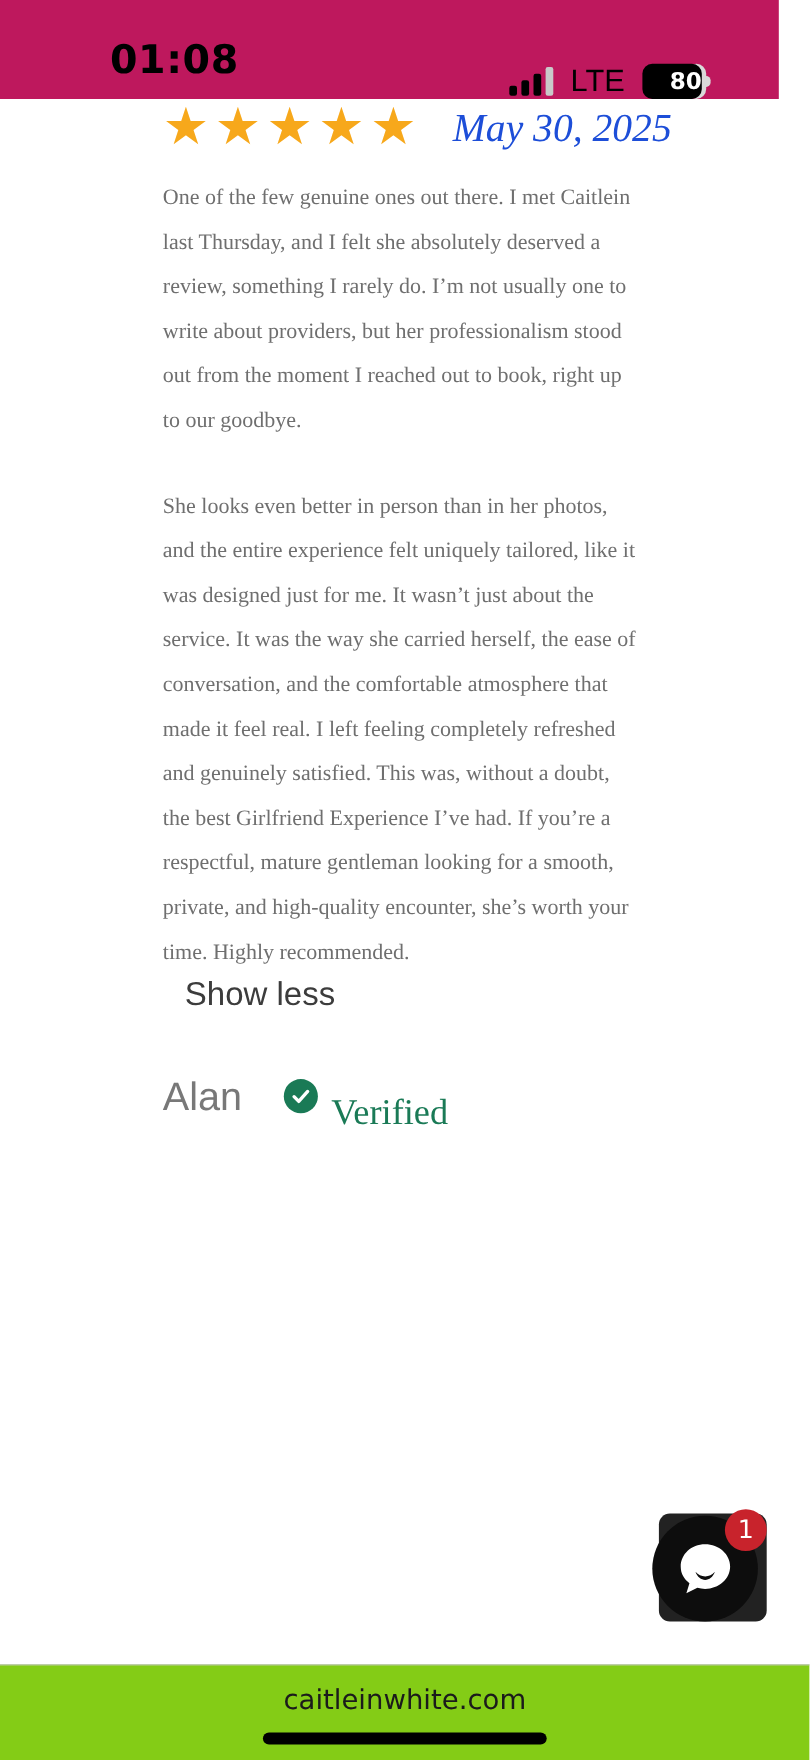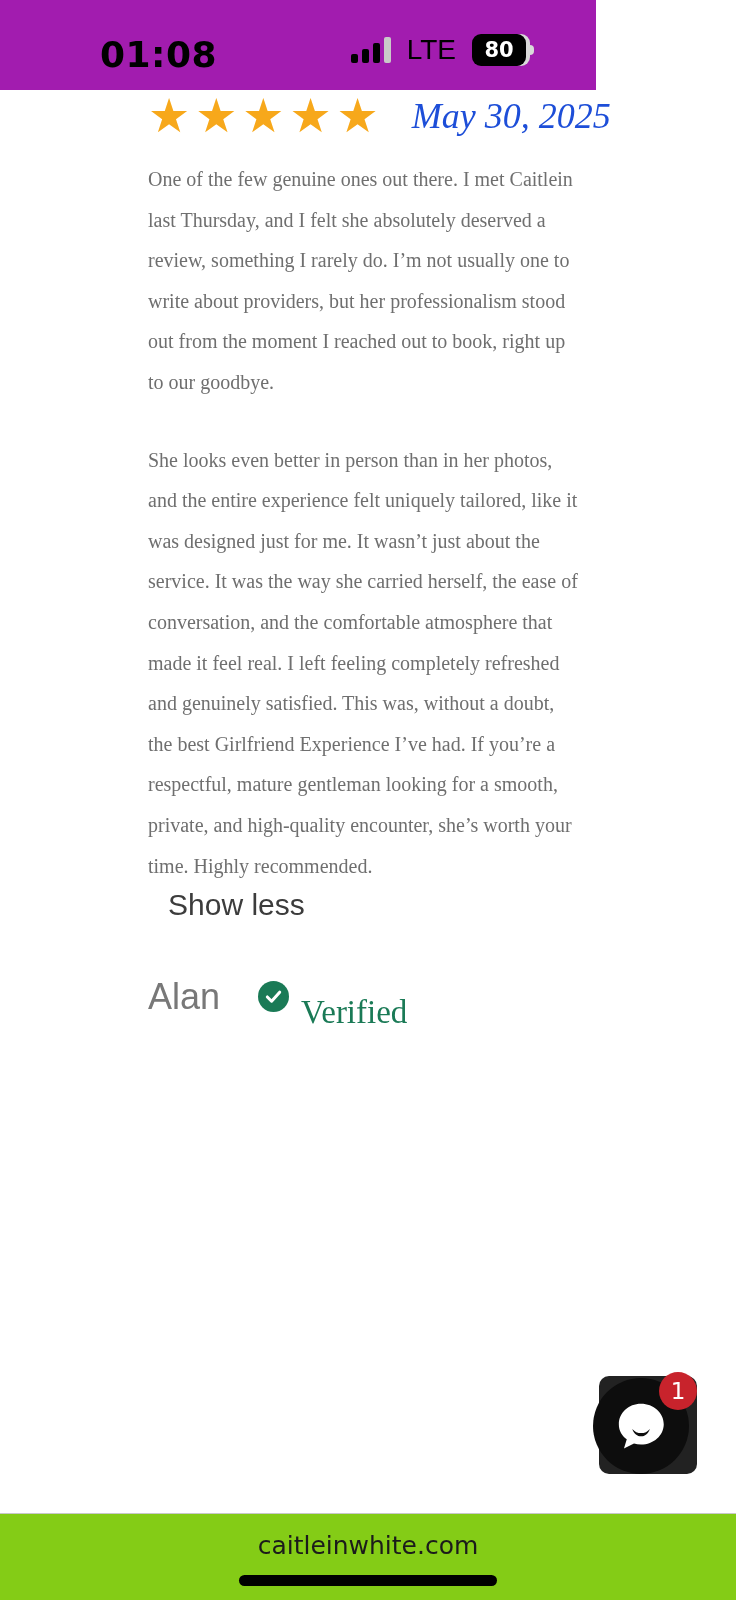--- a/index.html
+++ b/index.html
@@ -1,29 +1,29 @@
 <!DOCTYPE html>
 <html><head>
 <meta charset="utf-8">
 <style>
   * { margin: 0; padding: 0; box-sizing: border-box; }
   html, body { width: 736px; height: 1600px; overflow: hidden; }
   body { background: #ffffff; position: relative; font-family: "Liberation Sans", sans-serif; }
 
   
-  .status-bar { position: absolute; top: 0; left: 0; width: 596px; height: 90px; background: #a21caf; }
+  .status-bar { position: absolute; top: 0; left: 0; width: 708px; height: 90px; background: #be185d; }
   .status-time { position: absolute; left: 100px; top: 34px; font-size: 36px; font-weight: 700; color: #000; letter-spacing: 0.5px; font-family: "DejaVu Sans", sans-serif; }
-  .status-right { position: absolute; right: 62px; top: 34px; display: flex; align-items: center; gap: 16px; }
+  .status-right { position: absolute; right: 62px; top: 58px; display: flex; align-items: center; gap: 16px; }
   .signal { display: flex; align-items: flex-end; gap: 4px; height: 26px; }
   .signal .bar { width: 7px; border-radius: 2px; background: #000; }
   .signal .b1 { height: 9px; } .signal .b2 { height: 14px; } .signal .b3 { height: 20px; }
   .signal .b4 { height: 26px; background: #c9c9c9; }
   .network-label { font-size: 28px; color: #000; font-weight: 500; }
   .battery { position: relative; width: 62px; height: 32px; }
-  .battery-body { position: absolute; left: 0; top: 0; width: 54px; height: 32px; background: #000; border-radius: 9px; display: flex; align-items: center; justify-content: center; z-index: 2; }
+  .battery-body { position: absolute; left: 0; top: 0; width: 54px; height: 32px; background: #000; border-radius: 9px; display: flex; align-items: center; justify-content: flex-end; z-index: 2; }
   .battery-body span { color: #fff; font-size: 21px; font-weight: 700; font-family: "DejaVu Sans", sans-serif; }
   .battery-empty { position: absolute; left: 40px; top: 0; width: 18px; height: 32px; background: #d9d9d9; border-radius: 9px; z-index: 1; }
   .battery-cap { position: absolute; right: 0; top: 11px; width: 5px; height: 10px; background: #d9d9d9; border-radius: 0 4px 4px 0; }
 
   
   .review { position: absolute; top: 92px; left: 148px; width: 432px; }
   .review-header { display: flex; align-items: center; margin-bottom: 20px; }
   .stars { color: #F7A81B; font-size: 47px; letter-spacing: 5px; line-height: 1; font-family: "DejaVu Sans", sans-serif; white-space: nowrap; }
   .review-date { font-family: "Liberation Serif", serif; font-style: italic; font-size: 36px; color: #1d4ed8; margin-left: 28px; white-space: nowrap; }
   .review-body p { font-family: "Liberation Serif", serif; font-size: 20px; line-height: 40.6px; color: #6F6F6F; margin-bottom: 37px; }

